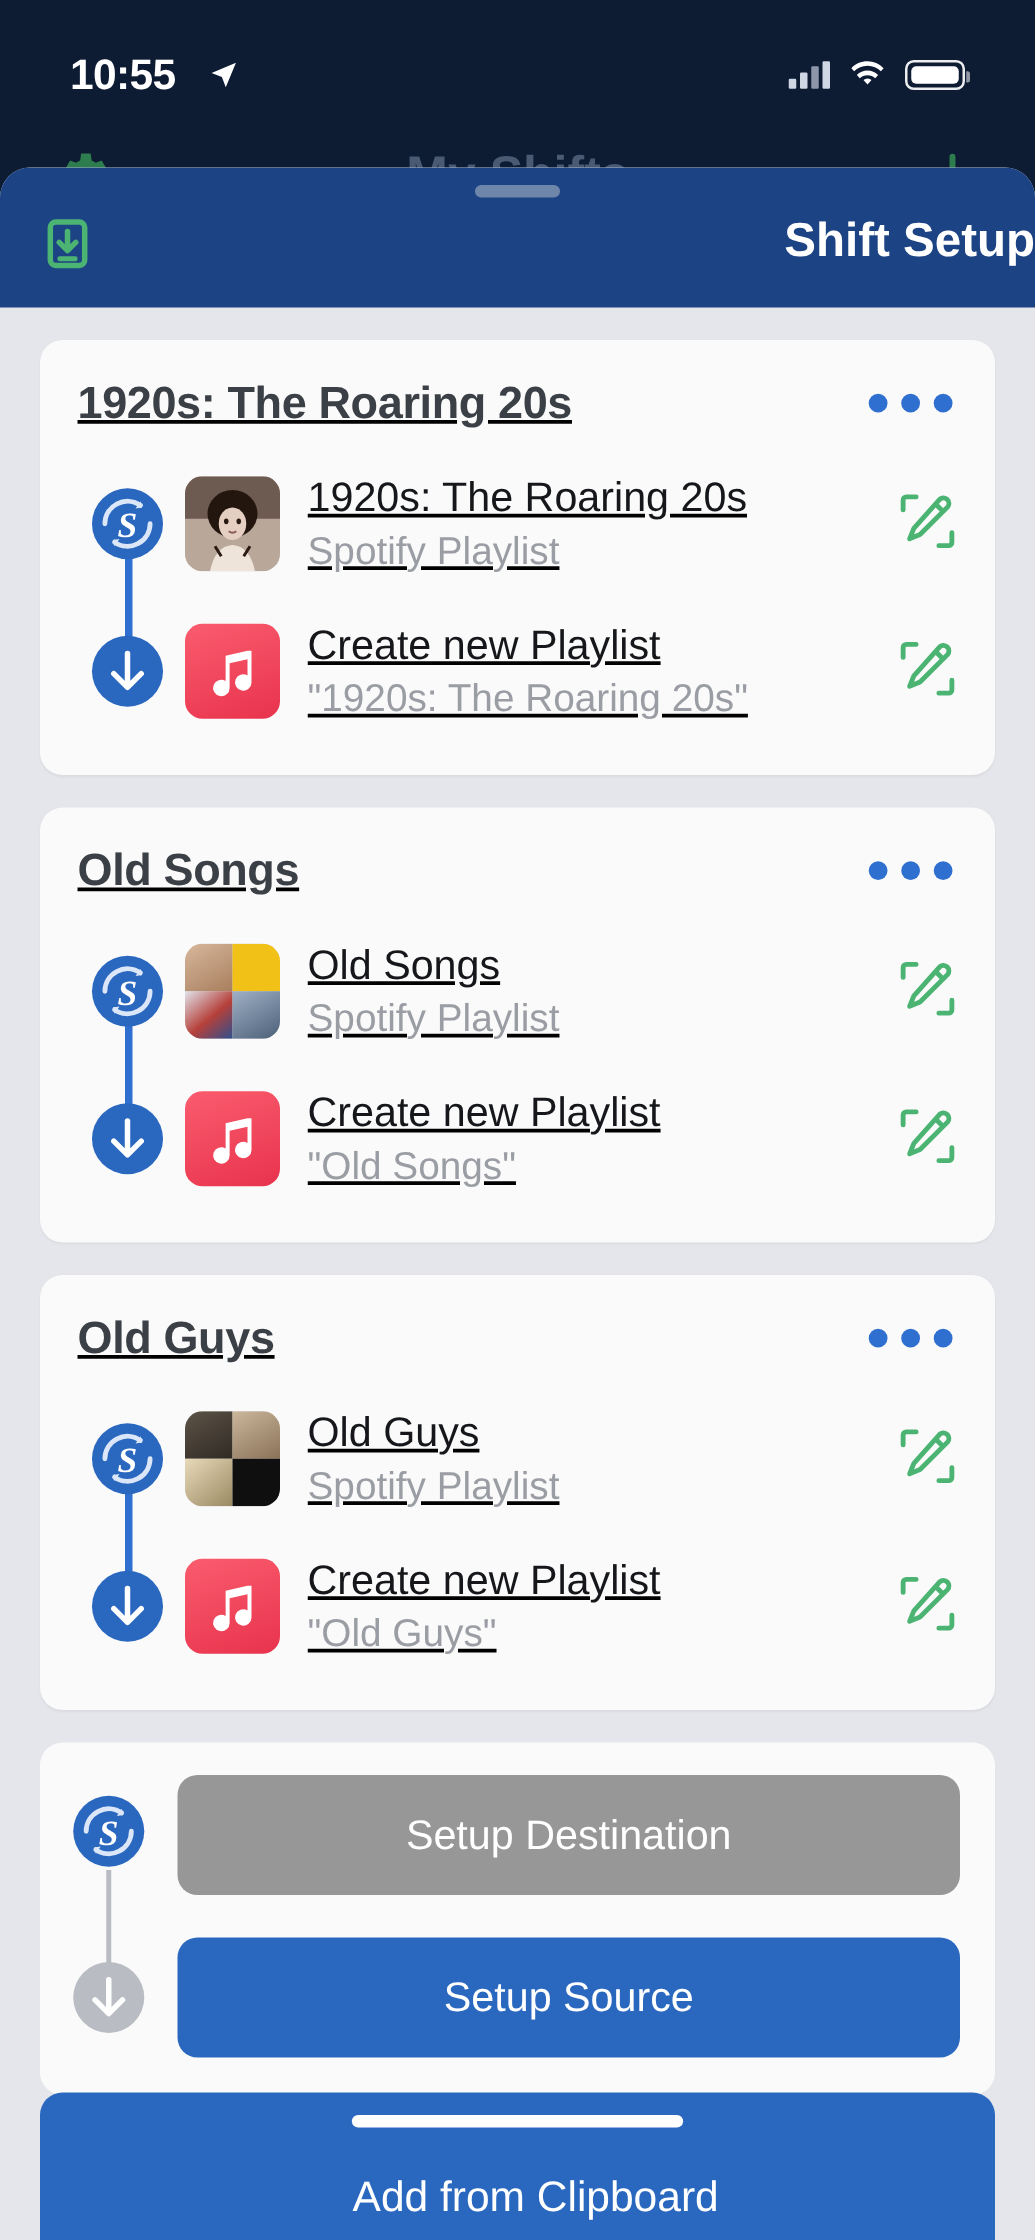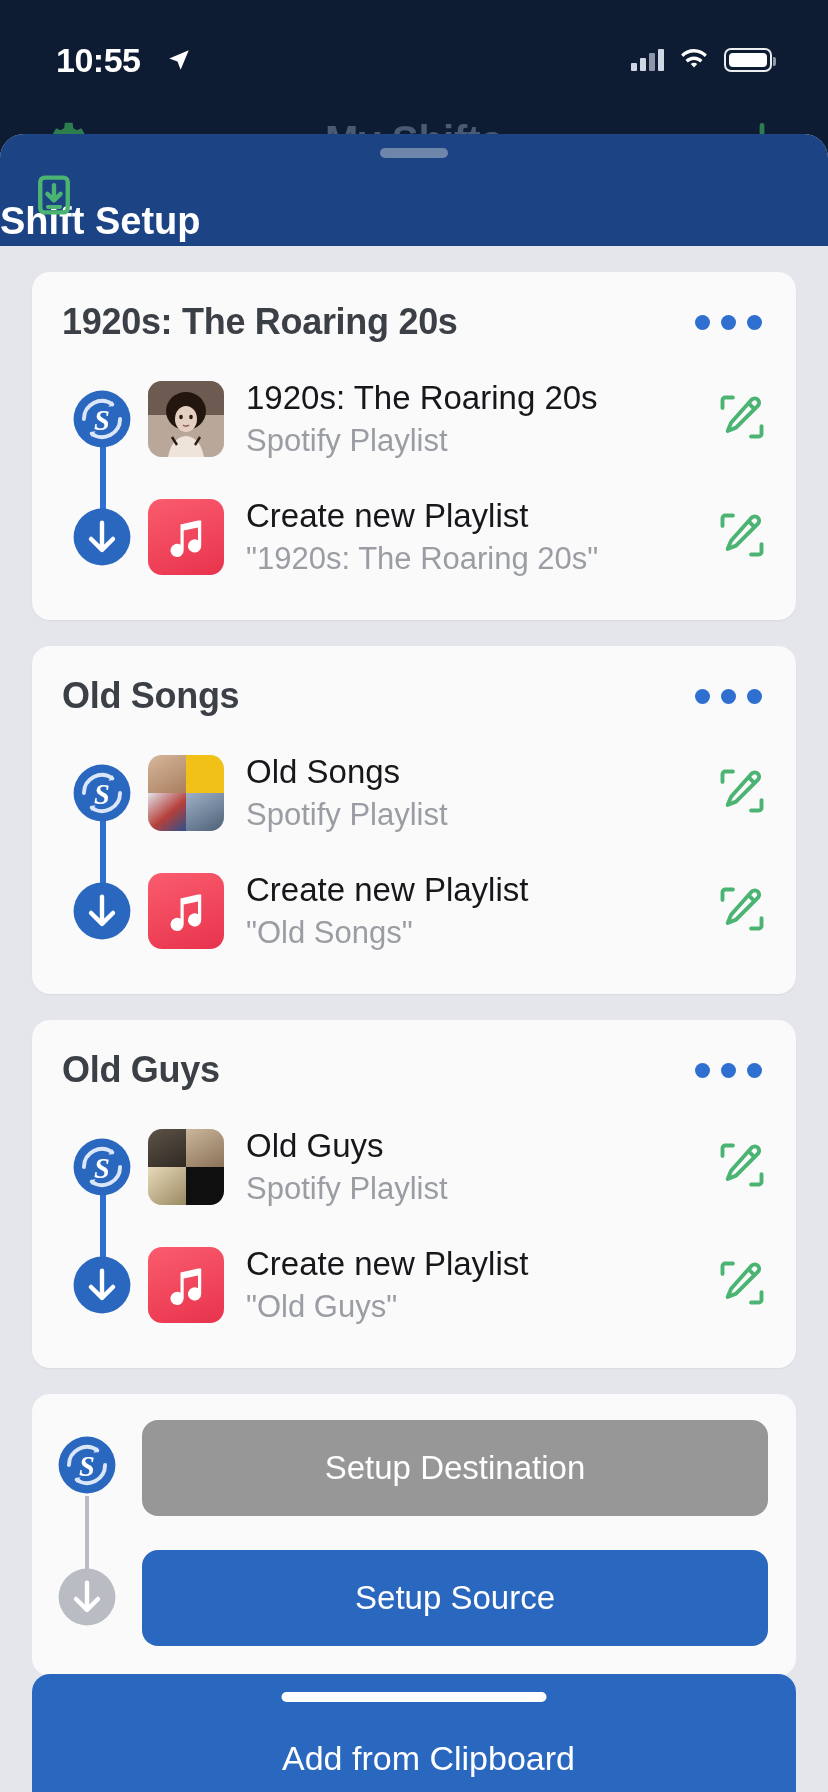--- a/index.html
+++ b/index.html
@@ -88,40 +88,40 @@
     display:flex; align-items:center;
     padding: 0 32px;
   }
   .grabber {
     position: absolute; top: 14px; left: 50%;
     transform: translateX(-50%);
     width: 68px; height: 10px; border-radius: 5px;
     background: #6f86ab;
   }
   .sheet-title {
-    position:absolute; left:0; right:0; text-align:left;
+    position:absolute; left:0; right:0; text-align:right;
     font-size: 38px; font-weight: 600; color:#ffffff;
     top: 38px;
-    margin-top: 28px;
   }
   .import-icon { position: relative; z-index: 2; margin-top: 14px; }
 
   
   .sheet-body {
     height: 1546px;
     padding: 26px 32px 0 32px;
     position: relative;
   }
 
   .card {
     background: #fafafa;
     border-radius: 18px;
     margin-bottom: 26px;
     padding: 22px 0 24px 0;
     box-shadow: 0 1px 2px rgba(0,0,0,.05);
+    text-decoration: underline;
   }
   .card-head {
     display:flex; align-items:center; justify-content:space-between;
     padding: 0 28px 0 30px;
     height: 56px;
   }
   .card-title {
     font-size: 36px; font-weight: 700; color:#3b3f46;
     letter-spacing: -0.3px;
   }

